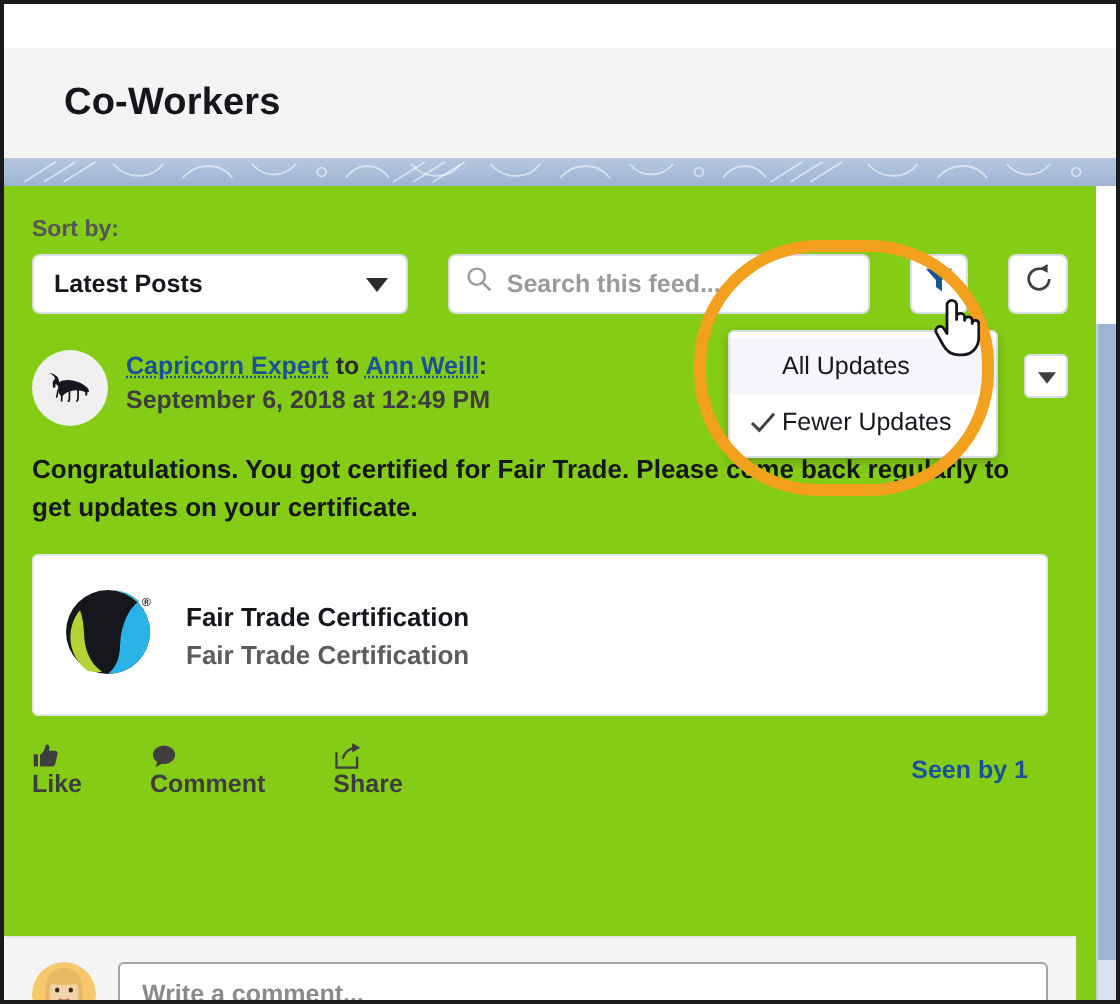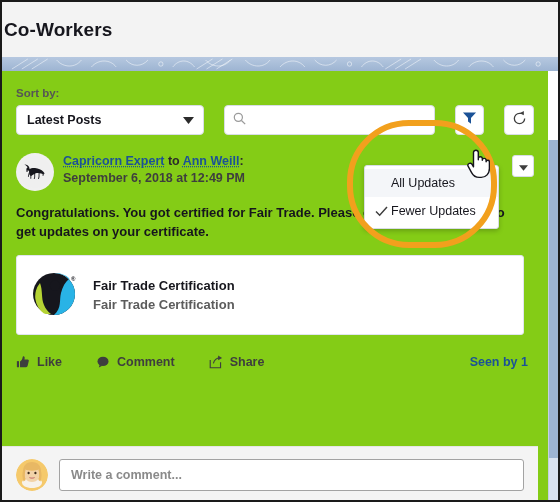--- a/index.html
+++ b/index.html
@@ -21,21 +21,22 @@
     overflow: hidden;
   }
 
   
   .header {
     position: relative;
     height: 55px;
     background: #f3f3f3;
     display: flex;
     align-items: center;
-    padding-left: 2px;
+    padding-left: 30px;
+    margin-top: 22px;
   }
   .page-title {
     font-size: 19px;
     font-weight: bold;
     color: #16161d;
     letter-spacing: 0.1px;
   }
   .header-actions {
     position: absolute;
     right: 10px;
@@ -267,25 +268,26 @@
     display: flex;
     align-items: center;
     height: 26px;
   }
   .act {
     display: flex;
     margin-right: 34px;
     font-size: 12.5px;
     color: #3e3e3e;
     cursor: pointer;
+    flex-direction: column;
   }
   .act .glyph { margin-right: 7px; display: flex; align-items: center; }
   .seen {
     margin-left: auto;
-    margin-right: 6px;
+    margin-right: 20px;
     font-size: 12.5px;
     color: #1b5297;
     cursor: pointer;
   }
 
   
   .composer {
     position: absolute;
     left: 0;
     right: 10px;
@@ -387,20 +389,21 @@
           </span>
         </div>
 
         <div class="search-box">
           <span>
             <svg width="13" height="13" viewBox="0 0 16 16">
               <circle cx="6.6" cy="6.6" r="5" fill="none" stroke="#9a9a9a" stroke-width="1.5"></circle>
               <line x1="10.4" y1="10.4" x2="15" y2="15" stroke="#9a9a9a" stroke-width="1.5"></line>
             </svg>
           </span>
+          <span class="ph">Search this feed...</span>
         </div>
 
         <div class="icon-btn">
           <span>
             <svg width="15" height="14" viewBox="0 0 16 15">
               <path d="M1 1.5 L15 1.5 L9.6 7.6 L9.6 13.6 L6.4 11.3 L6.4 7.6 Z" fill="#1b5297"></path>
             </svg>
           </span>
         </div>
 

